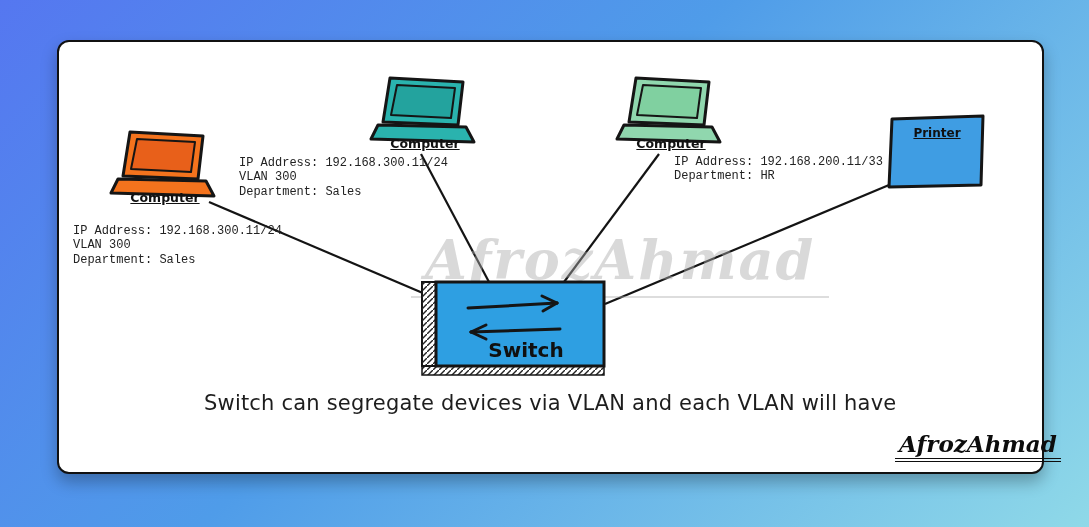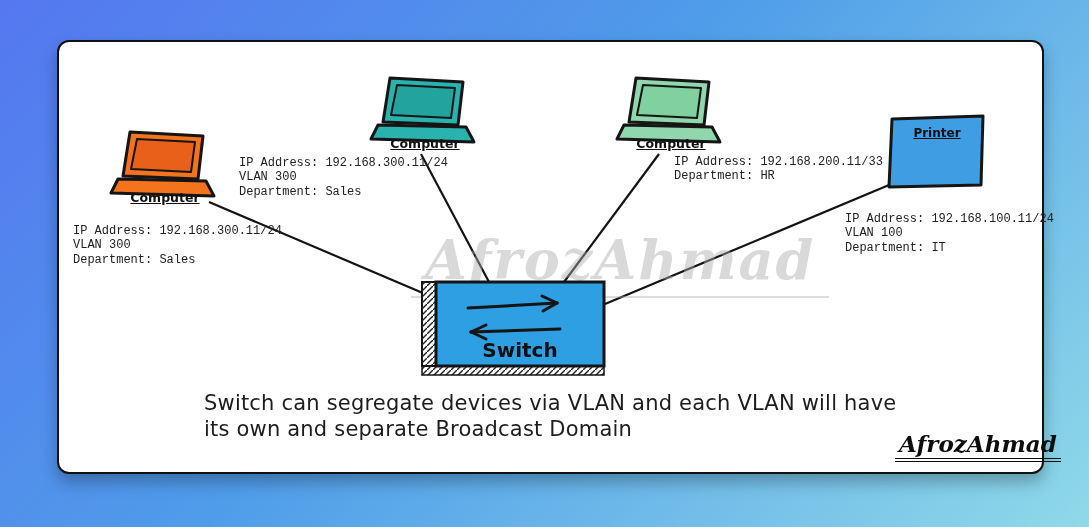--- a/index.html
+++ b/index.html
@@ -28,21 +28,21 @@
   }
   .laptop-label{bottom:7px;}
   .printer-label{top:12px;font-size:12px;font-weight:600;}
   .info{
     position:absolute;font-family:Liberation Mono, monospace;
     font-size:12px;line-height:1.2;color:#222;white-space:nowrap;
   }
   .switch-wrap{position:absolute;left:362px;top:238px;width:186px;height:100px;}
   .switch-label{
     position:absolute;left:15px;width:168px;top:58px;text-align:center;
-    font-size:20px;font-weight:600;color:#101010;
+    font-size:20px;font-weight:600;color:#101010;padding-left:6px;
   }
   .caption{
     position:absolute;left:145px;top:348px;
     font-size:21px;line-height:1.25;color:#1d1d1d;letter-spacing:.2px;
   }
   .signature{
     position:absolute;left:836px;top:388px;
     font-family:"DejaVu Serif",serif;font-style:italic;font-weight:bold;
     font-size:23px;color:#0d0d0d;
     border-bottom:4px double #0d0d0d;padding:0 4px 1px 4px;
@@ -107,25 +107,20 @@
       <div>IP Address: 192.168.300.11/24</div>
       <div>VLAN 300</div>
       <div>Department: Sales</div>
     </div>
 
     <div class="info" style="left:615px;top:113px">
       <div>IP Address: 192.168.200.11/33</div>
       <div>Department: HR</div>
     </div>
 
-    <div class="info" style="left:786px;top:170px">
-      <div>IP Address: 192.168.100.11/24</div>
-      <div>VLAN 100</div>
-      <div>Department: IT</div>
-    </div>
 
     <div class="switch-wrap">
       <svg width="186" height="100" viewBox="0 0 186 100">
         <defs>
           <pattern id="hatchp" patternUnits="userSpaceOnUse" width="6" height="6">
             <path d="M0,6 L6,0" stroke="#222" stroke-width="1.4"></path>
           </pattern>
         </defs>
         <rect x="1" y="2" width="14" height="84" fill="#ffffff" stroke="#151515" stroke-width="2"></rect>
         <rect x="1" y="2" width="14" height="84" fill="url(#hatchp)" stroke="none"></rect>
@@ -140,19 +135,18 @@
           <line x1="139" y1="49" x2="50" y2="52"></line>
           <line x1="50" y1="52" x2="65" y2="45"></line>
           <line x1="50" y1="52" x2="65" y2="59"></line>
         </g>
       </svg>
       <span class="switch-label">Switch</span>
     </div>
 
     <div class="caption">
       <div>Switch can segregate devices via VLAN and each VLAN will have</div>
-      <div>its own and separate Broadcast Domain</div>
     </div>
 
     <div class="signature">AfrozAhmad</div>
 
   </div>
 </div>
 
 </body></html>

